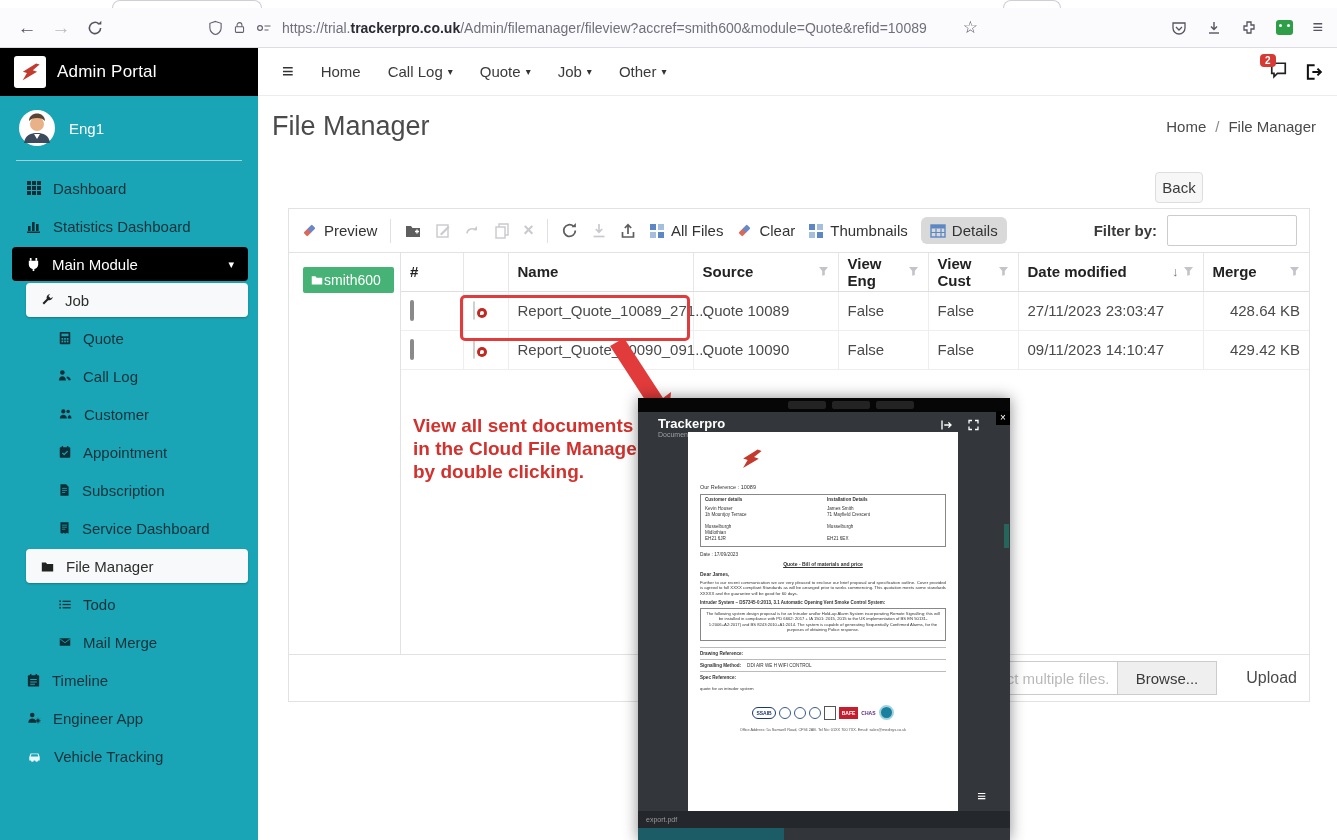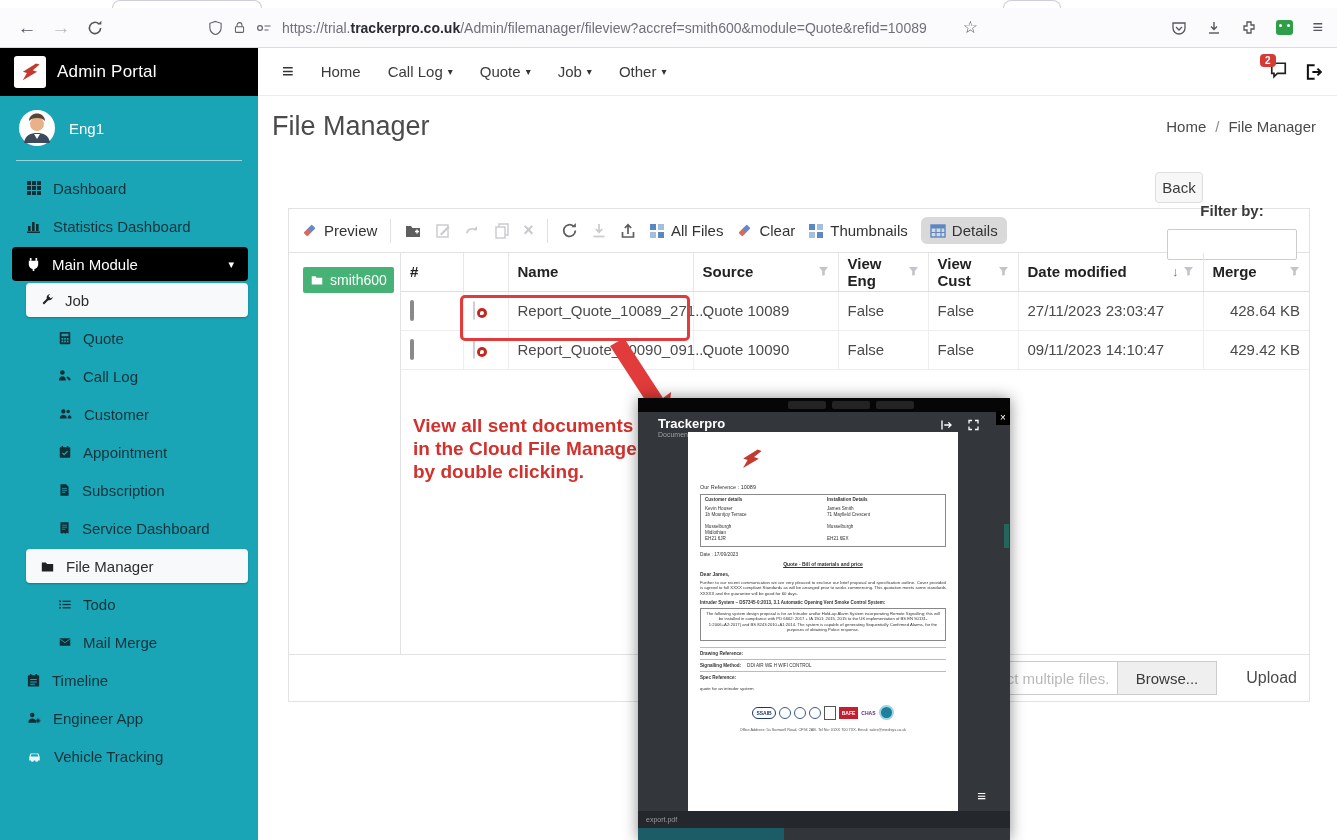--- a/index.html
+++ b/index.html
@@ -56,27 +56,27 @@
   .breadcrumb .sep { color:#8a8a8a; }
   .backbtn { position:absolute; right:134px; top:76px; width:48px; height:31px; background:#f7f7f7; border:1px solid #ddd; border-radius:4px; font-size:15px; color:#3a3a3a; display:flex; align-items:center; justify-content:center; cursor:pointer; }
 
   .panel { position:absolute; left:30px; top:112px; width:1022px; height:494px; border:1px solid #e2e2e2; background:#fff; }
   .ptoolbar { height:44px; border-bottom:1px solid #e2e2e2; display:flex; align-items:center; padding:0 12px; gap:13px; font-size:15px; color:#333; }
   .tbtn { display:flex; align-items:center; gap:6px; cursor:pointer; white-space:nowrap; }
   .tbtn.sel { background:#d9d9d9; padding:5px 9px; border-radius:6px; }
   .tico { color:#5e5e5e; }
   .tico.off { color:#c9c9cf; }
   .tsep { width:1px; height:24px; background:#e0e0e0; }
-  .filterzone { margin-left:auto; display:flex; align-items:center; gap:10px;flex-direction:column; }
+  .filterzone { margin-left:auto; display:flex; align-items:center; gap:10px; }
   .filterzone label { font-weight:700; font-size:15px; color:#3a3a3a; }
   .filterzone input { width:130px; height:31px; border:1px solid #ccc; border-radius:2px; padding:0 8px; font-size:14px; }
 
   .pbody { display:flex; height:402px; }
   .tree { width:112px; border-right:1px solid #e2e2e2; padding:14px 6px 0 14px; }
-  .folderchip { background:#47b275; color:#fff; font-size:14px; padding:5px 7px; border-radius:2px; display:flex; align-items:center; gap:6px; cursor:pointer; }
+  .folderchip { background:#47b275; color:#fff; font-size:14px; padding:5px 7px; border-radius:2px; display:flex; align-items:center; gap:0; cursor:pointer; }
   .grid { flex:1; font-size:15px; }
   table.files { width:100%; border-collapse:collapse; table-layout:fixed; }
   table.files th { font-weight:700; color:#222; text-align:left; height:38px; padding:0 9px; border-right:1px solid #e6e6e6; border-bottom:1px solid #dedede; }
   table.files td { height:39px; padding:0 9px; color:#4a4a4a; border-right:1px solid #eee; border-bottom:1px solid #eee; }
   table.files th:last-child, table.files td:last-child { border-right:none; }
   .thflex { display:flex; align-items:center; justify-content:space-between; gap:4px; }
   .sortarrow { color:#777; font-size:13px; margin-left:auto; }
   .cb { width:17px; height:17px; border:2px solid #8a8a8a; border-radius:2px; background:#fff; cursor:pointer; }
   .pdfico { width:17px; height:21px; background:#fff; border:1px solid #d0d0d0; border-radius:2px; position:relative; }
   .pdfico:before { content:""; position:absolute; left:3px; top:6px; width:10px; height:10px; background:#c22822; border-radius:50%; }

